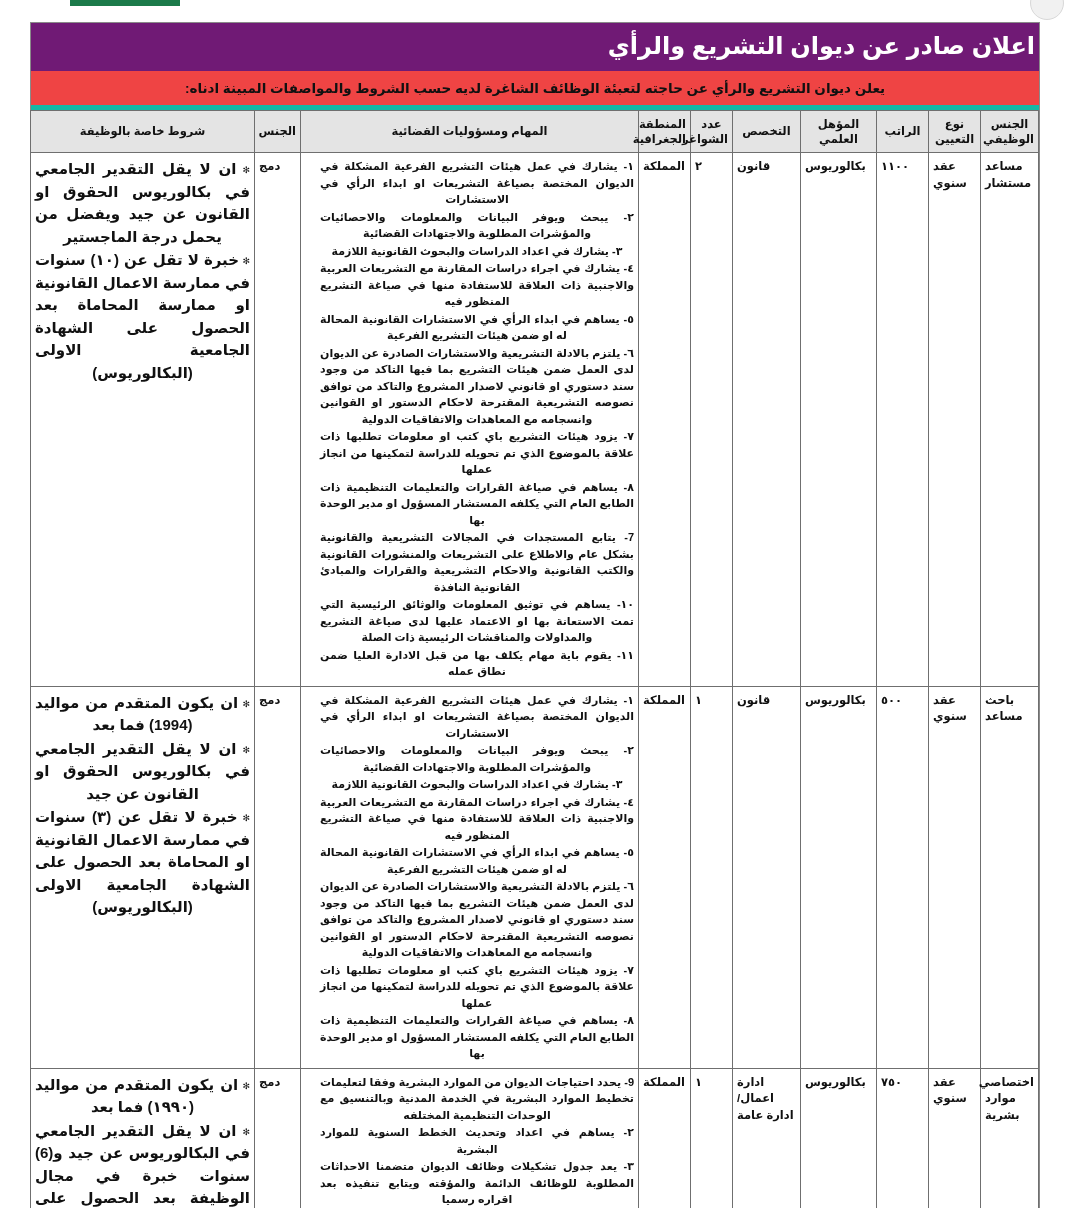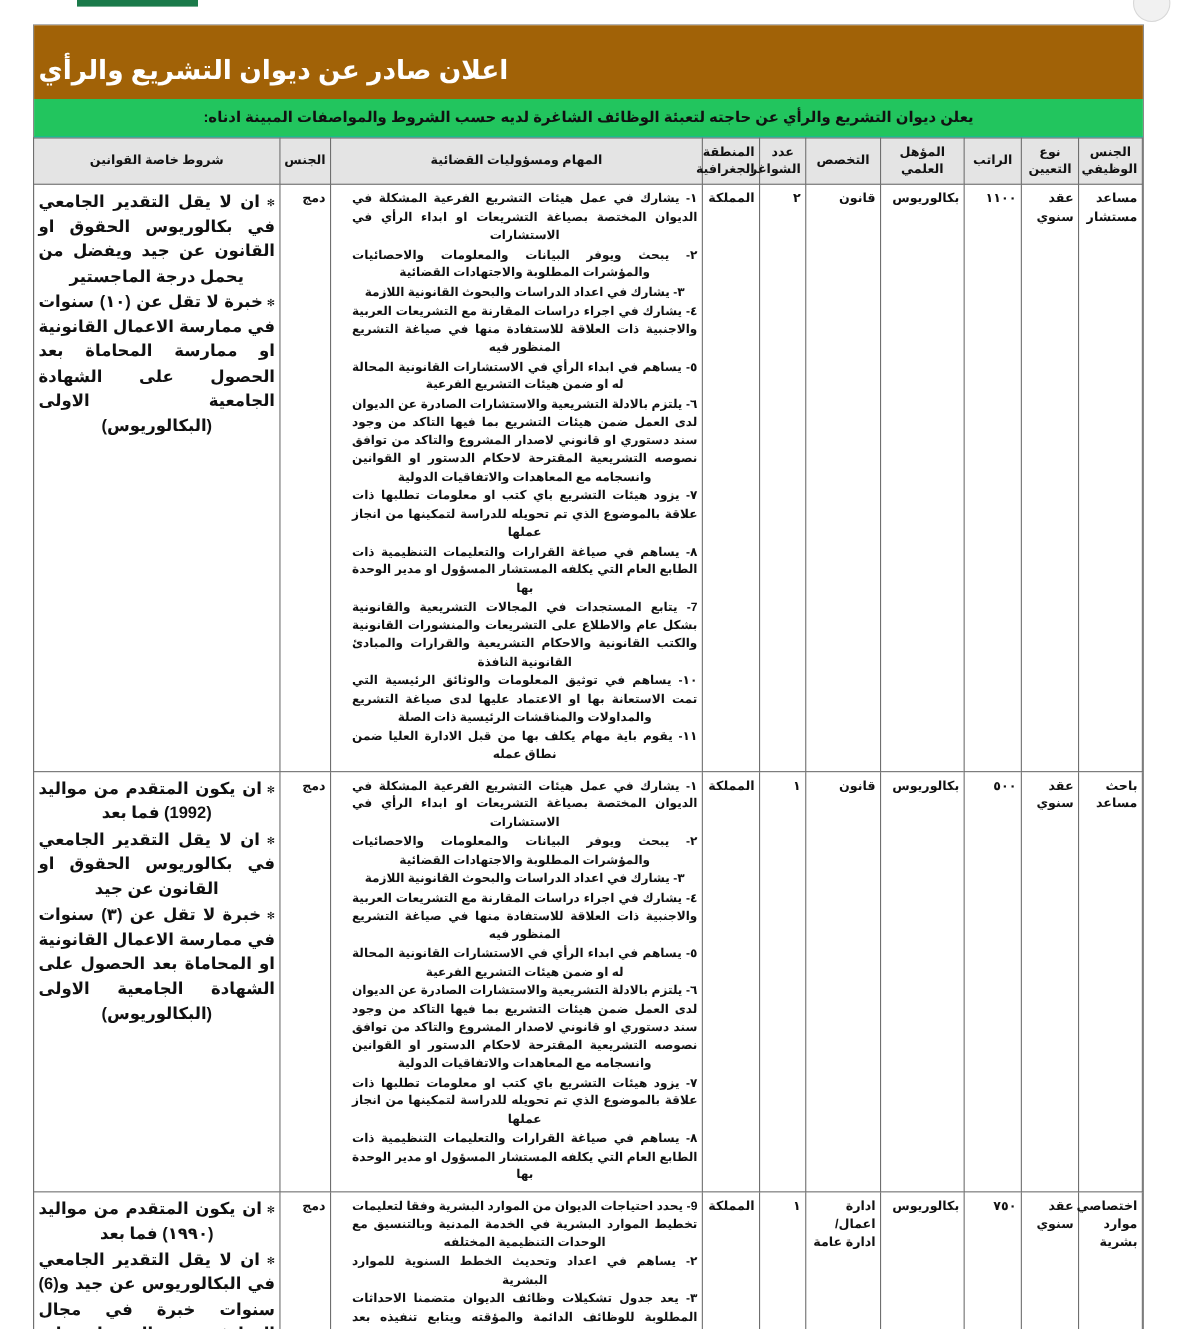--- a/index.html
+++ b/index.html
@@ -43,37 +43,37 @@
 
   
   .page {
     width: 1010px;
     margin: 0 auto;
     border: 1px solid #8a8a8a;
     background: #ffffff;
   }
 
   .announce-banner {
-    background: #a16207;
+    background: #701a75;
     color: #ffffff;
-    text-align: left;
+    text-align: right;
     font-size: 24px;
     font-weight: bold;
     letter-spacing: 0.5px;
-    padding: 27px 4px 11px 4px;
+    padding: 9px 4px 11px 4px;
   }
 
   .sub-banner {
-    background: #22c55e;
+    background: #ef4444;
     color: #111111;
     text-align: center;
     font-size: 13.5px;
     font-weight: bold;
     padding: 9px 6px 9px 6px;
-    border-bottom: 1px solid #14b8a6;
+    border-bottom: 5px solid #14b8a6;
   }
 
   
   table.jobs {
     width: 100%;
     border-collapse: collapse;
     table-layout: fixed;
   }
   table.jobs th,
   table.jobs td {
@@ -98,21 +98,21 @@
   col.c-salary   { width: 52px; }
   col.c-qual     { width: 76px; }
   col.c-major    { width: 68px; }
   col.c-vac      { width: 42px; }
   col.c-region   { width: 52px; }
   col.c-duties   { width: 338px; }
   col.c-gender   { width: 46px; }
   col.c-cond     { width: 224px; }
 
   td.cell-center {
-    text-align: right;
+    text-align: left;
     font-size: 11.5px;
     line-height: 1.45;
     color: #111111;
     font-weight: bold;
     padding-top: 7px;
   }
   td.cell-duties {
     font-size: 11px;
     line-height: 1.5;
     color: #111111;
@@ -187,21 +187,21 @@
       <tr>
         <th>الجنس الوظيفي</th>
         <th>نوع التعيين</th>
         <th>الراتب</th>
         <th>المؤهل العلمي</th>
         <th>التخصص</th>
         <th>عدد الشواغر</th>
         <th>المنطقة الجغرافية</th>
         <th>المهام ومسؤوليات القضائية</th>
         <th>الجنس</th>
-        <th>شروط خاصة القوانين</th>
+        <th>شروط خاصة بالوظيفة</th>
       </tr>
     </thead>
     <tbody>
         <tr>
           <td class="cell-center">مساعد مستشار</td>
           <td class="cell-center">عقد سنوي</td>
           <td class="cell-center">١١٠٠</td>
           <td class="cell-center">بكالوريوس</td>
           <td class="cell-center">قانون</td>
           <td class="cell-center">٢</td>
@@ -245,21 +245,21 @@
               <li>٤- يشارك في اجراء دراسات المقارنة مع التشريعات العربية والاجنبية ذات العلاقة للاستفادة منها في صياغة التشريع المنظور فيه</li>
               <li>٥- يساهم في ابداء الرأي في الاستشارات القانونية المحالة له او ضمن هيئات التشريع الفرعية</li>
               <li>٦- يلتزم بالادلة التشريعية والاستشارات الصادرة عن الديوان لدى العمل ضمن هيئات التشريع بما فيها التاكد من وجود سند دستوري او قانوني لاصدار المشروع والتاكد من توافق نصوصه التشريعية المقترحة لاحكام الدستور او القوانين وانسجامه مع المعاهدات والاتفاقيات الدولية</li>
               <li>٧- يزود هيئات التشريع باي كتب او معلومات تطلبها ذات علاقة بالموضوع الذي تم تحويله للدراسة لتمكينها من انجاز عملها</li>
               <li>٨- يساهم في صياغة القرارات والتعليمات التنظيمية ذات الطابع العام التي يكلفه المستشار المسؤول او مدير الوحدة بها</li>
             </ol>
           </td>
           <td class="cell-center">دمج</td>
           <td class="cell-cond">
             <ul class="cond-list">
-              <li>ان يكون المتقدم من مواليد (1992) فما بعد</li>
+              <li>ان يكون المتقدم من مواليد (1994) فما بعد</li>
               <li>ان لا يقل التقدير الجامعي في بكالوريوس الحقوق او القانون عن جيد</li>
               <li>خبرة لا تقل عن (٣) سنوات في ممارسة الاعمال القانونية او المحاماة بعد الحصول على الشهادة الجامعية الاولى (البكالوريوس)</li>
             </ul>
           </td>
         </tr>
         <tr>
           <td class="cell-center">اختصاصي موارد بشرية</td>
           <td class="cell-center">عقد سنوي</td>
           <td class="cell-center">٧٥٠</td>
           <td class="cell-center">بكالوريوس</td>

